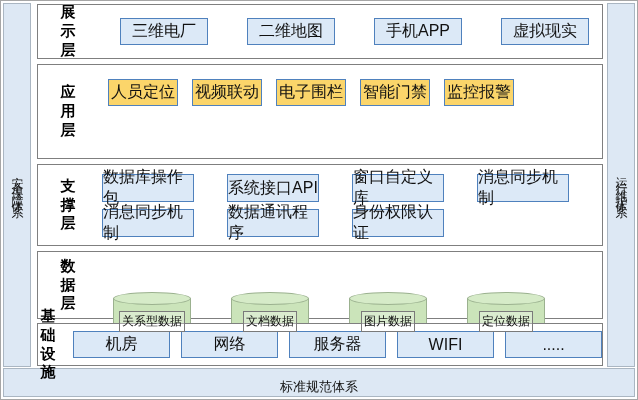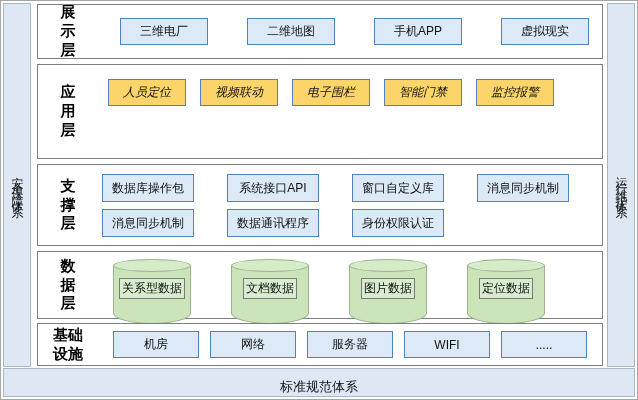--- a/index.html
+++ b/index.html
@@ -35,47 +35,47 @@
   .layer-label{
     width:60px;display:flex;align-items:center;justify-content:center;
     font-weight:bold;font-size:15px;line-height:1.25;text-align:center;
     white-space:pre-line;color:#000;
   }
   .rows{flex:1;display:flex;flex-direction:column;}
   .row{display:flex;align-items:flex-start;}
   .box{
     height:27px;box-sizing:border-box;border:1px solid #4f81bd;
     display:flex;align-items:center;justify-content:center;
-    font-size:12px;color:#111;flex:0 0 auto;
+    font-size:16px;color:#111;flex:0 0 auto;
   }
   .box.blue{background:#dce9f7;}
   .box.yellow{background:#fbd56a;}
   .box.green{background:#8fd04f;}
   
   .p0{top:3px;height:55px;}
   .p0 .rows{padding-top:13px;}
   .p0 .row{margin-left:22px;gap:39px;}
   .p0 .box{width:88px;}
   .p1{top:63px;height:95px;}
   .p1 .rows{padding-top:14px;gap:14px;}
   .p1 .row{margin-left:10px;gap:14px;}
-  .p1 .box{width:78px;font-style:italic;}
+  .p1 .box{width:70px;}
   .p2{top:163px;height:82px;}
   .p2 .rows{padding-top:9px;gap:7px;}
   .p2 .row{margin-left:4px;gap:33px;}
   .p2 .box{width:92px;height:28px;}
   .p3{top:250px;height:68px;}
   .p3 .rows{padding-top:7px;}
   .p3 .row{margin-left:15px;gap:40px;}
   .p4{top:322px;height:43px;}
   .p4 .rows{padding-top:7px;}
   .p4 .row{margin-left:15px;gap:11px;}
-  .p4 .box{width:86px;}
+  .p4 .box{width:97px;}
   
-  .cyl{position:relative;width:78px;height:65px;flex:0 0 auto;}
+  .cyl{position:relative;width:78px;height:65px;flex:0 0 auto;margin-top:33px;}
   .cyl::before{
     content:'';position:absolute;top:6px;left:0;right:0;bottom:0;box-sizing:border-box;
     background:#cbe4ba;border:1px solid #9bb18f;
     border-radius:0 0 39px 39px / 0 0 11px 11px;
   }
   .cyl::after{
     content:'';position:absolute;top:0;left:0;right:0;height:13px;box-sizing:border-box;
     background:#d6ebc8;border:1px solid #9bb18f;border-radius:50%;
   }
   .cyl-label{

